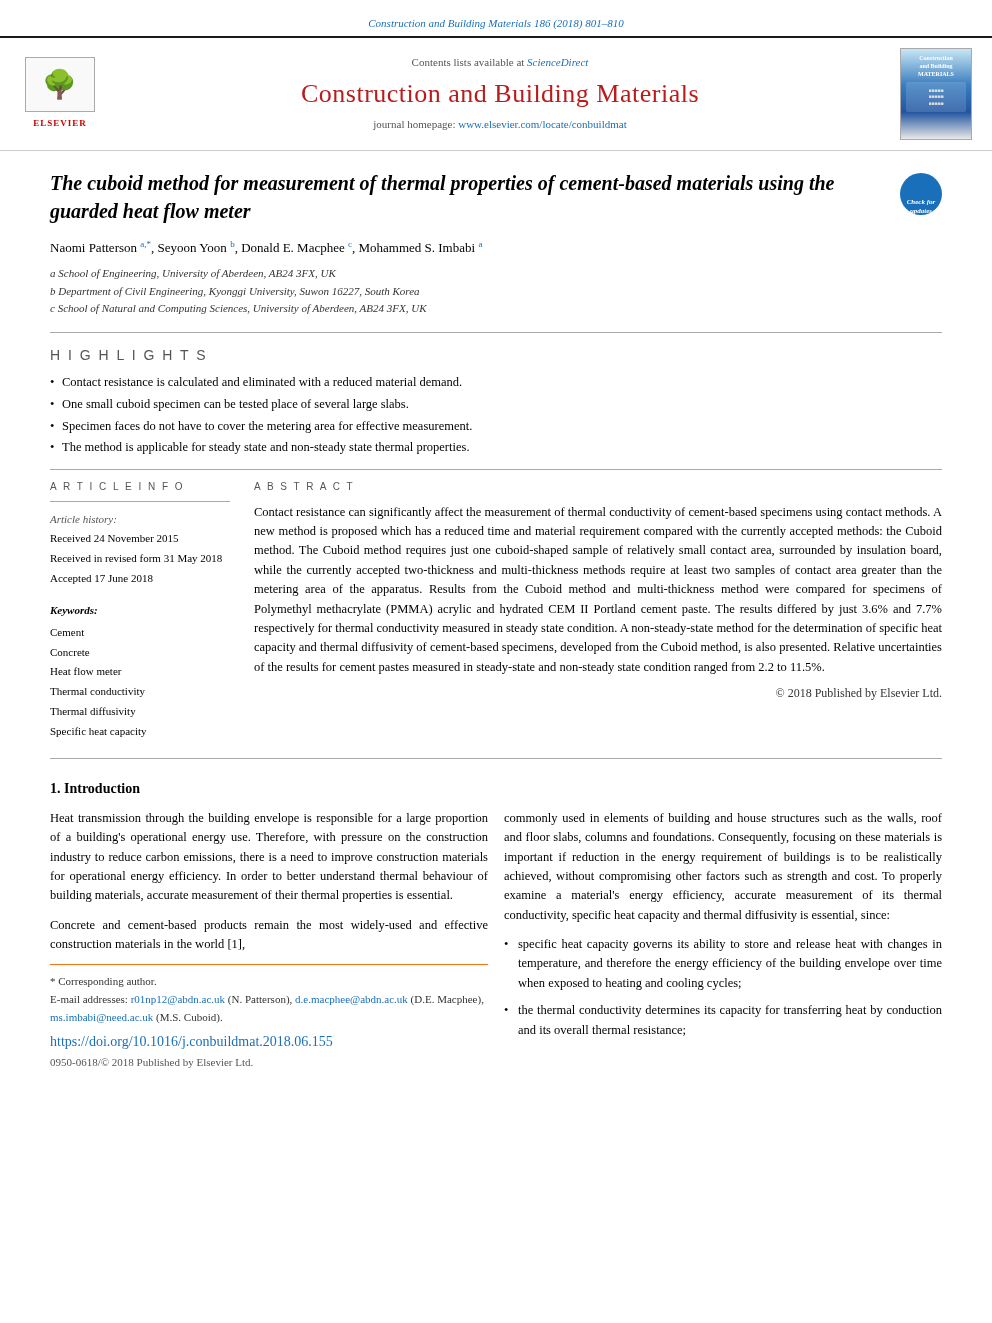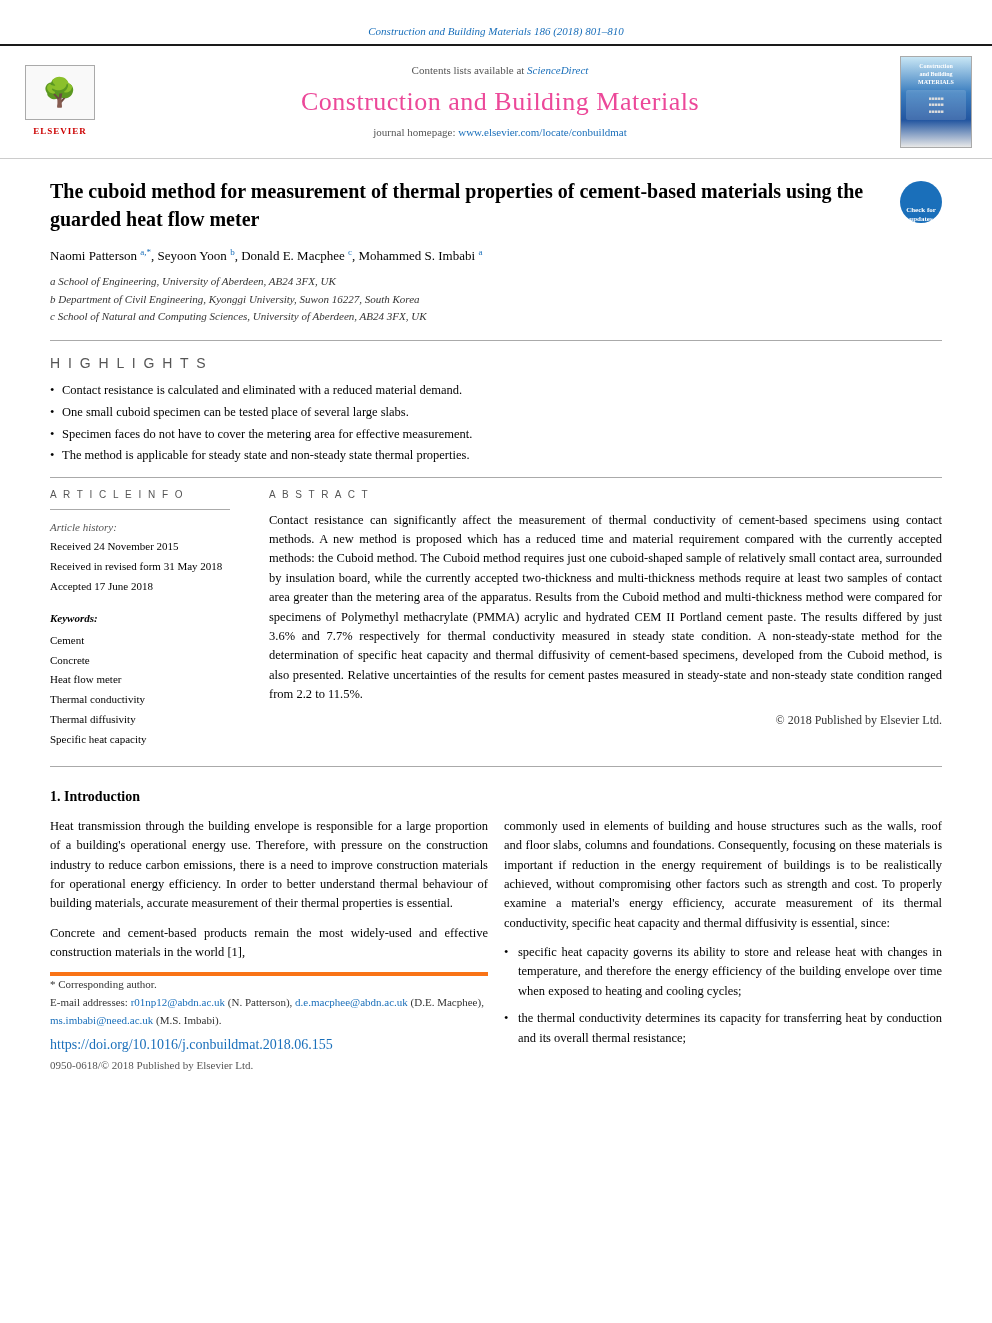--- a/index.html
+++ b/index.html
@@ -15,21 +15,21 @@
     .page {
       width: 992px;
       min-height: 1323px;
       background: #fff;
       padding: 0;
     }
 
     
     .top-ref {
       text-align: center;
-      padding: 24px 0 4px 0;
+      padding: 16px 0 4px 0;
       font-size: 11px;
       color: #1a6fba;
       font-style: italic;
     }
 
     
     .header-band {
       border-top: 2px solid #1a1a1a;
       border-bottom: 1px solid #ccc;
       display: flex;
@@ -77,21 +77,21 @@
       font-size: 11px;
       color: #555;
       margin-bottom: 4px;
     }
     .sciencedirect-link {
       color: #1a6fba;
       font-style: italic;
     }
     .journal-title-header {
       font-size: 26px;
-      color: #ec4899;
+      color: #b91c1c;
       font-weight: normal;
       letter-spacing: 0.5px;
       margin-bottom: 4px;
     }
     .journal-homepage {
       font-size: 11px;
       color: #555;
     }
     .journal-cover-thumb {
       width: 72px;
@@ -120,20 +120,21 @@
     .content {
       padding: 18px 50px 18px 50px;
     }
 
     
     .article-title-section {
       display: flex;
       align-items: flex-start;
       gap: 16px;
       margin-bottom: 12px;
+      font-style: italic;
     }
     .article-title {
       flex: 1;
       font-size: 20px;
       font-weight: bold;
       line-height: 1.4;
       color: #000;
     }
     .check-badge {
       width: 42px;
@@ -220,21 +221,20 @@
       display: flex;
       gap: 24px;
       margin-top: 10px;
     }
     .col-left {
       width: 180px;
       flex-shrink: 0;
     }
     .col-right {
       flex: 1;
-      margin-left: 15px;
     }
 
     .article-info-title {
       font-size: 10px;
       letter-spacing: 2px;
       color: #555;
       font-family: Arial, sans-serif;
       margin-bottom: 6px;
     }
 
@@ -321,22 +321,22 @@
     }
     .body-bullet-list li::before {
       content: '•';
       position: absolute;
       left: 0;
     }
 
     
     .footnotes {
       margin-top: 4px;
-      border-top: 4px solid #f97316;
-      padding-top: 0;
+      border-top: 1px solid #f97316;
+      padding-top: 8px;
     }
     .footnote-line {
       font-size: 11px;
       line-height: 1.6;
       color: #333;
     }
     .footnote-link {
       color: #1a6fba;
     }
     .doi-line {
@@ -475,21 +475,21 @@
             <div class="footnote-line">
               <span>* Corresponding author.</span>
             </div>
             <div class="footnote-line">
               <span>E-mail addresses:</span>
               <span class="footnote-link">r01np12@abdn.ac.uk</span>
               <span>(N. Patterson),</span>
               <span class="footnote-link">d.e.macphee@abdn.ac.uk</span>
               <span>(D.E. Macphee),</span>
               <span class="footnote-link">ms.imbabi@need.ac.uk</span>
-              <span>(M.S. Imbabi).</span>
+              <span>(M.S. Cuboid).</span>
             </div>
             <div class="doi-line">
               <span>https://doi.org/10.1016/j.conbuildmat.2018.06.155</span>
             </div>
             <div class="issn-line">0950-0618/© 2018 Published by Elsevier Ltd.</div>
           </div>
         </div>
 
         <div class="body-col">
           <p class="body-text">commonly used in elements of building and house structures such as the walls, roof and floor slabs, columns and foundations. Consequently, focusing on these materials is important if reduction in the energy requirement of buildings is to be realistically achieved, without compromising other factors such as strength and cost. To properly examine a material's energy efficiency, accurate measurement of its thermal conductivity, specific heat capacity and thermal diffusivity is essential, since:</p>

